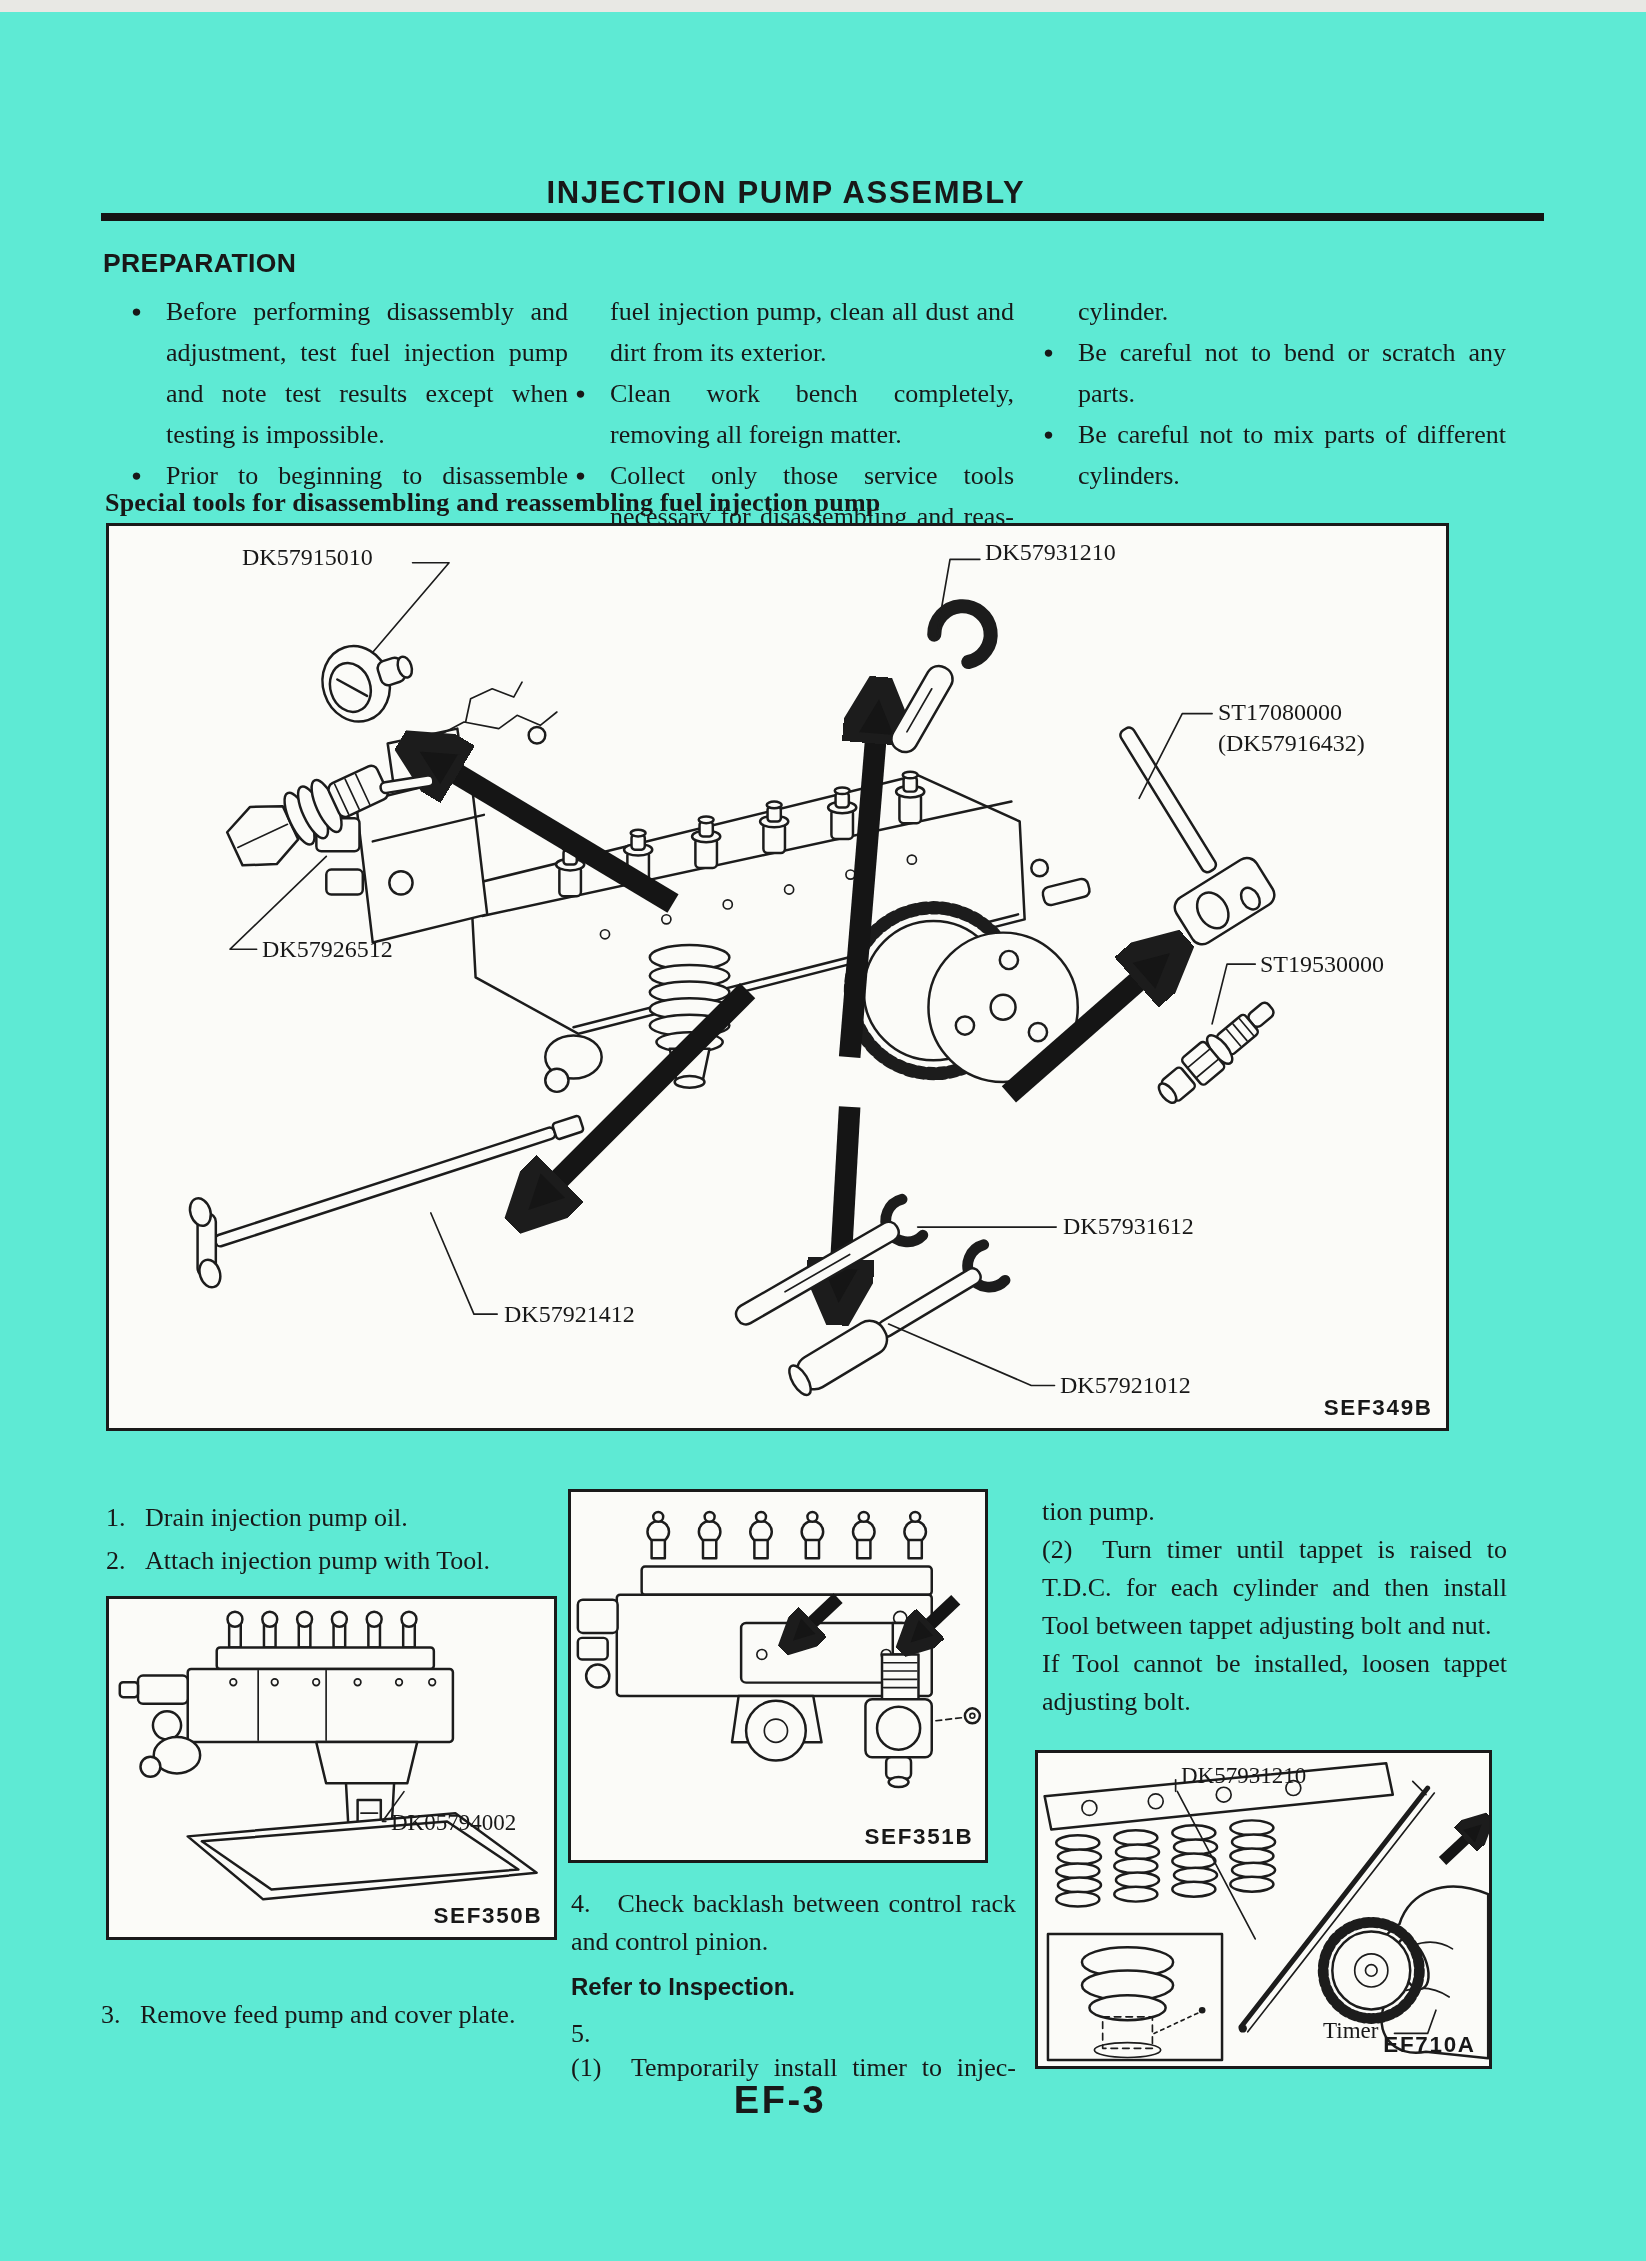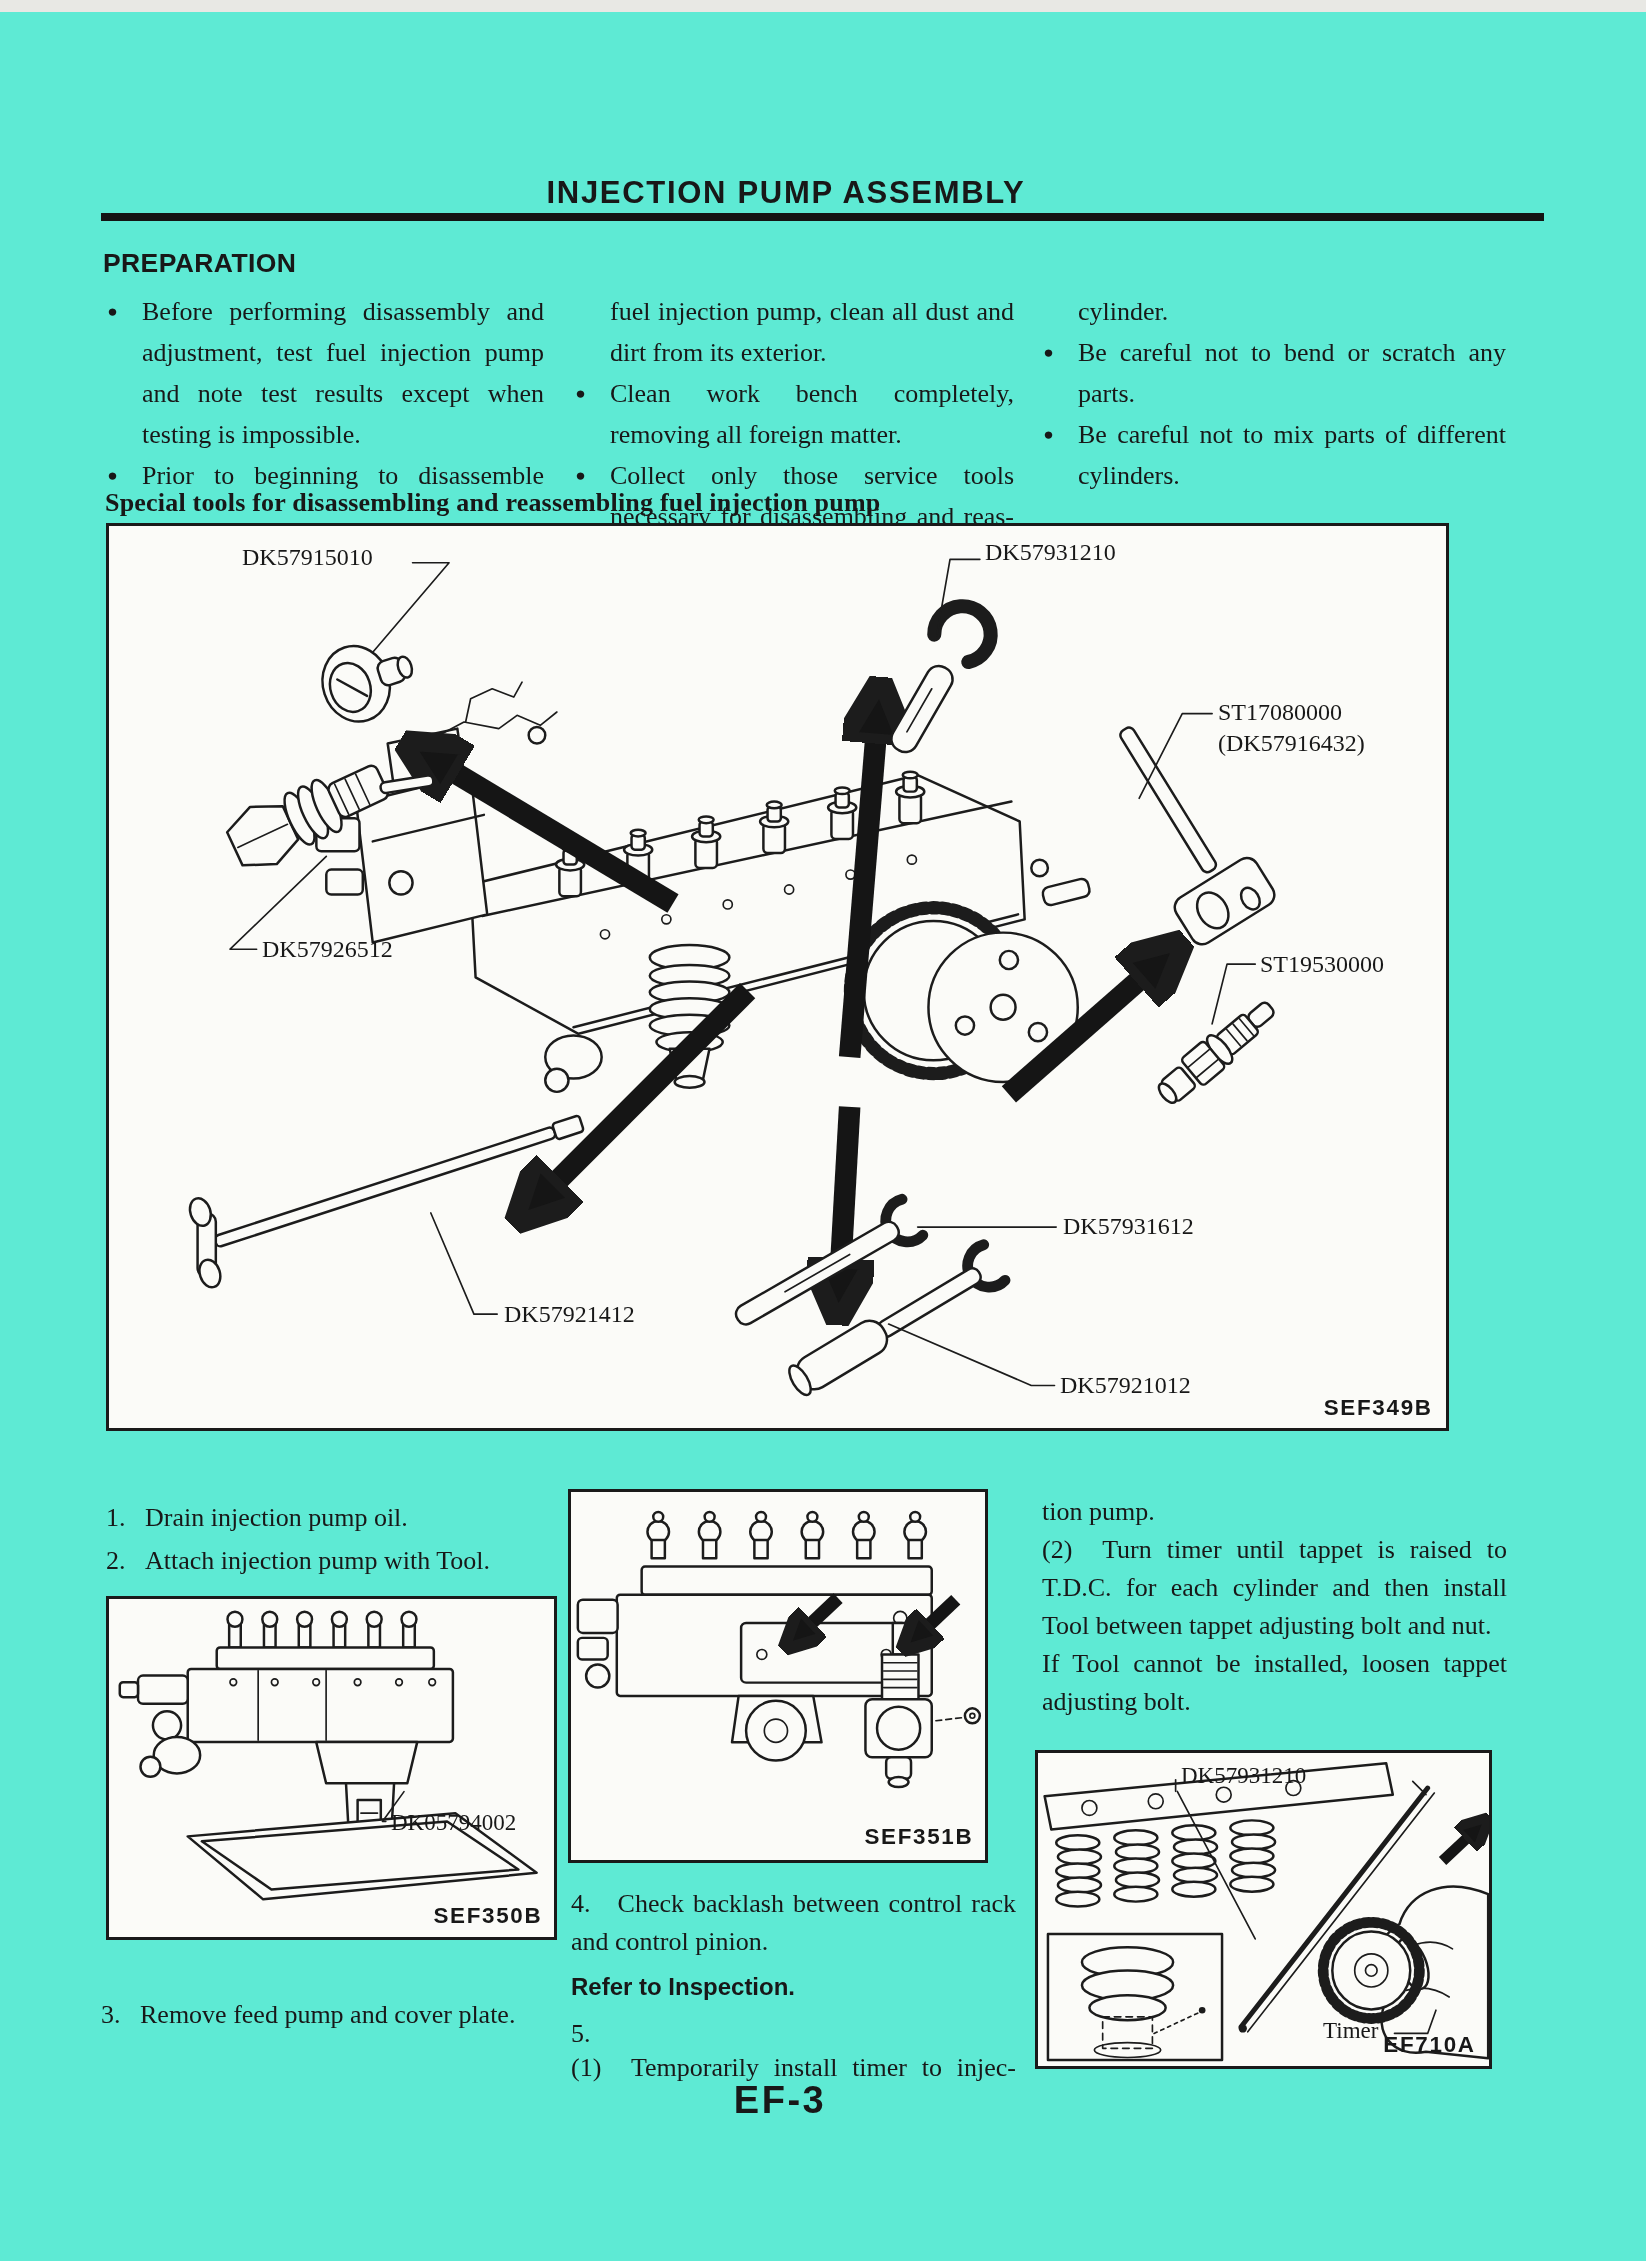--- a/index.html
+++ b/index.html
@@ -49,21 +49,21 @@
 </head>
 <body>
 
 <div class="page">
 
   <div class="abs title" style="left:786px;top:163px;">INJECTION PUMP ASSEMBLY</div>
   <div class="abs rule" style="left:101px;top:201px;width:1443px;height:7.5px;"></div>
 
   <div class="abs prep-h" style="left:103px;top:236px;">PREPARATION</div>
 
-  <div class="abs body-col" style="left:104px;top:279px;width:440px;">
+  <div class="abs body-col" style="left:128px;top:279px;width:440px;">
     <div class="b">Before performing disassembly and adjustment, test fuel injection pump and note test results except when testing is impossible.</div>
     <div class="b jl">Prior to beginning to disassemble</div>
   </div>
 
   <div class="abs body-col" style="left:572px;top:279px;width:442px;">
     <div class="cont">fuel injection pump, clean all dust and dirt from its exterior.</div>
     <div class="b">Clean work bench completely, removing all foreign matter.</div>
     <div class="b jl">Collect only those service tools necessary for disassembling and reas-</div>
   </div>
 

